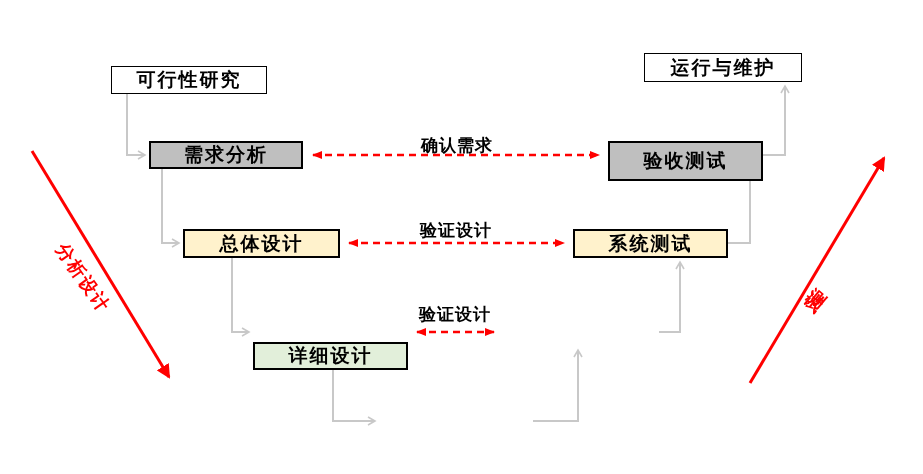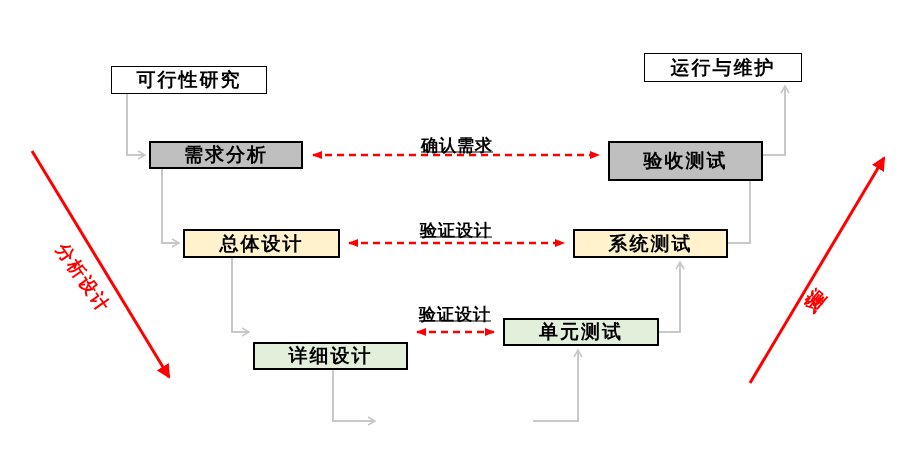--- a/index.html
+++ b/index.html
@@ -27,21 +27,21 @@
   .n-overall       { left:183px; top:229px; width:157px; height:29px; background:var(--cream_box); }
   .n-detailed      { left:253px; top:318px; width:155px; height:28px; background:var(--green_box);margin-top:24px; }
   .n-platform      { left:379px; top:407px; width:154px; height:29px; background:var(--red); color:#fff; }
   .n-unit          { left:503px; top:318px; width:156px; height:28px; background:var(--green_box); }
   .n-system        { left:573px; top:229px; width:155px; height:29px; background:var(--cream_box); }
   .n-acceptance    { left:608px; top:141px; width:155px; height:40px; background:var(--gray_box); }
   .n-operation     { left:644px; top:53px;  width:158px; height:29px; border-width:1.5px; background:var(--white_box); }
 
   .link-label {
     position:absolute; transform:translate(-50%,-50%);
-    font-size:17px; font-weight:bold; color:#000; letter-spacing:1px; white-space:nowrap;text-decoration:underline;
+    font-size:17px; font-weight:bold; color:#000; letter-spacing:1px; white-space:nowrap;
   }
   .l-confirm { left:457px; top:145px; }
   .l-verify1 { left:456px; top:230px; }
   .l-verify2 { left:455px; top:314px; }
 
   .side-label {
     position:absolute; color:var(--red); font-weight:bold; font-size:18px;
     white-space:nowrap; letter-spacing:2px;
   }
   .s-left  { left:83px; top:278px; transform:translate(-50%,-50%) rotate(55deg); }
@@ -80,21 +80,20 @@
     <line class="red-dash" x1="417" y1="332" x2="494" y2="332" marker-start="url(#redArrow)" marker-end="url(#redArrow)"></line>
 
     <line class="red-solid" x1="32" y1="151" x2="169" y2="377" marker-end="url(#redArrowBig)"></line>
     <line class="red-solid" x1="750" y1="383" x2="884" y2="158" marker-end="url(#redArrowBig)"></line>
   </svg>
 
   <div class="node n-feasibility">可行性研究</div>
   <div class="node n-requirements">需求分析</div>
   <div class="node n-overall">总体设计</div>
   <div class="node n-detailed">详细设计</div>
-  <div class="node n-unit">单元测试</div>
   <div class="node n-system">系统测试</div>
   <div class="node n-acceptance">验收测试</div>
   <div class="node n-operation">运行与维护</div>
 
   <div class="link-label l-confirm">确认需求</div>
   <div class="link-label l-verify1">验证设计</div>
   <div class="link-label l-verify2">验证设计</div>
 
   <div class="side-label s-left">分析设计</div>
   <div class="side-label s-right">测试</div>

